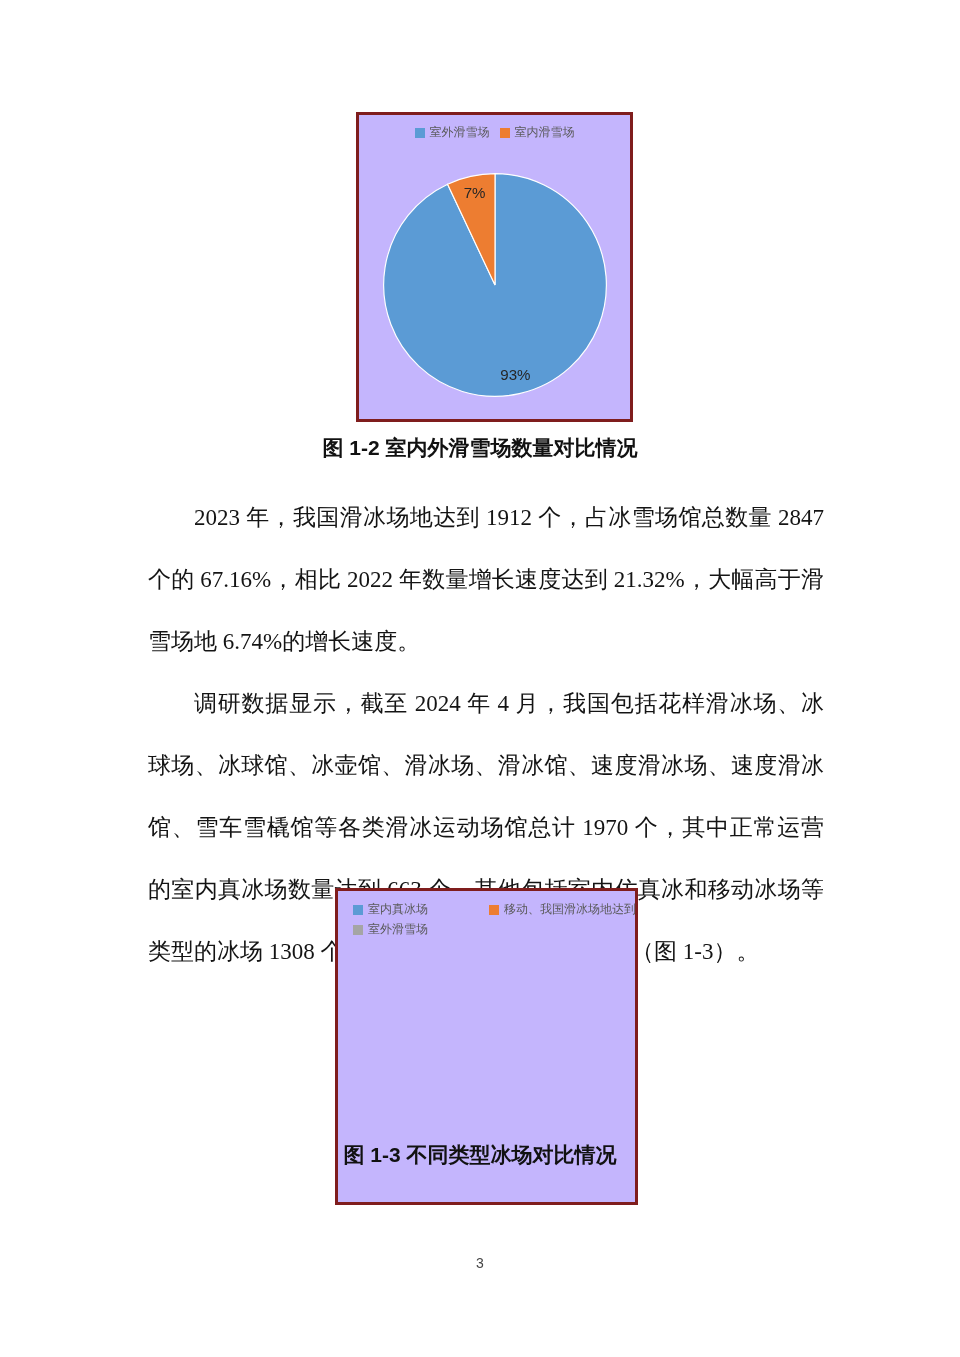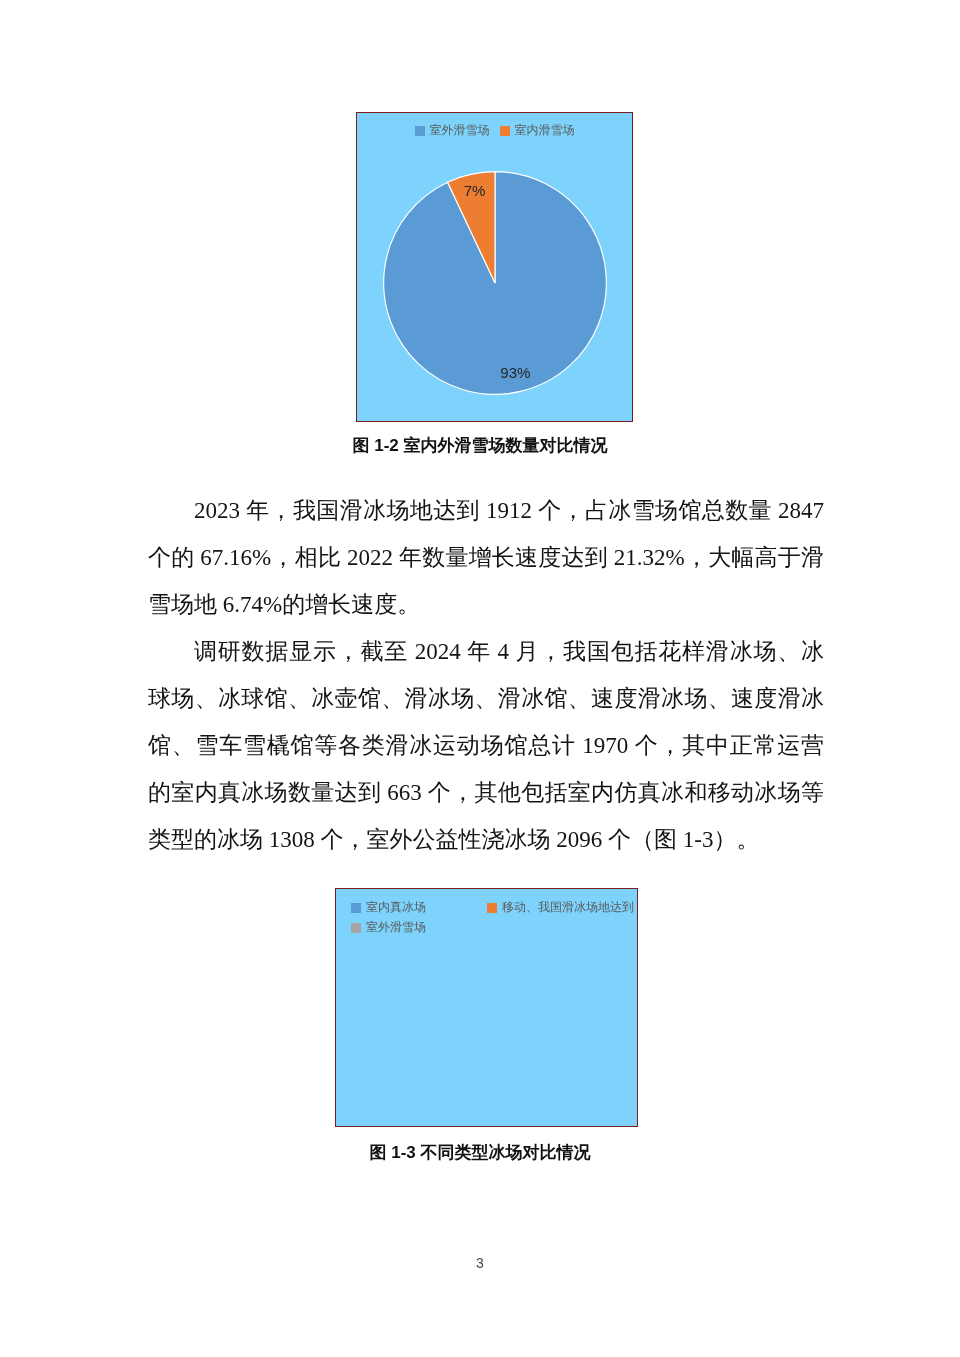--- a/index.html
+++ b/index.html
@@ -8,56 +8,56 @@
     position: relative;
     width: 960px;
     height: 1357px;
     margin: 0 auto;
     background: #ffffff;
     font-family: "Liberation Sans", sans-serif;
     overflow: hidden;
   }
   figure.chart-box {
     position: absolute;
-    background: #7dd3fc;
-    border: 1px solid #7f1d1d;
+    background: #c4b5fd;
+    border: 3px solid #7f1d1d;
     display: flex;
     flex-direction: column;
   }
   .chart-box.chart1 { left: 356px; top: 112px; width: 277px; height: 310px; padding-top: 9px; align-items: center; }
-  .chart-box.chart2 { left: 335px; top: 888px; width: 303px; height: 239px; padding: 10px 2px 0 15px; align-items: flex-start; }
+  .chart-box.chart2 { left: 335px; top: 888px; width: 303px; height: 317px; padding: 10px 2px 0 15px; align-items: flex-start; }
   .legend { font-size: 12px; color: #595959; font-family: "Liberation Sans", sans-serif; }
   .legend-center { display: flex; flex-direction: row; justify-content: center; gap: 10px; }
   .legend-grid { display: grid; grid-template-columns: 136px auto; row-gap: 3px; width: 100%; }
   .legend-item { display: inline-flex; align-items: center; white-space: nowrap; }
   .legend-item .swatch { width: 10px; height: 10px; display: inline-block; margin-right: 5px; flex: 0 0 auto; }
   .pie-wrap { display: block; }
   .chart1 .pie-wrap { width: 232px; height: 232px; margin-top: 28px; }
   .chart2 .pie-wrap { width: 216px; height: 216px; margin-top: 9px; margin-left: 17px; }
   .pie-wrap svg { width: 100%; height: 100%; display: block; }
   .pie-wrap text { font-family: "Liberation Sans", sans-serif; font-weight: 500; }
   .caption {
     position: absolute;
     left: 0; right: 0;
     text-align: center;
     font-family: "Liberation Sans", sans-serif;
     font-weight: bold;
-    font-size: 17px;
+    font-size: 21px;
     color: #111111;
   }
   .caption.cap1 { top: 434px; }
   .caption.cap2 { top: 1141px; }
   .body-text {
     position: absolute;
     left: 148px;
     top: 487px;
     width: 676px;
     font-family: "Liberation Serif", "DejaVu Serif", serif;
     font-size: 23px;
-    line-height: 47px;
+    line-height: 62px;
     color: #141414;
     text-align: justify;
   }
   .body-text p { text-indent: 2em; margin: 0; }
   .page-number {
     position: absolute;
     left: 0; right: 0;
     top: 1255px;
     text-align: center;
     font-family: "Liberation Sans", sans-serif;

